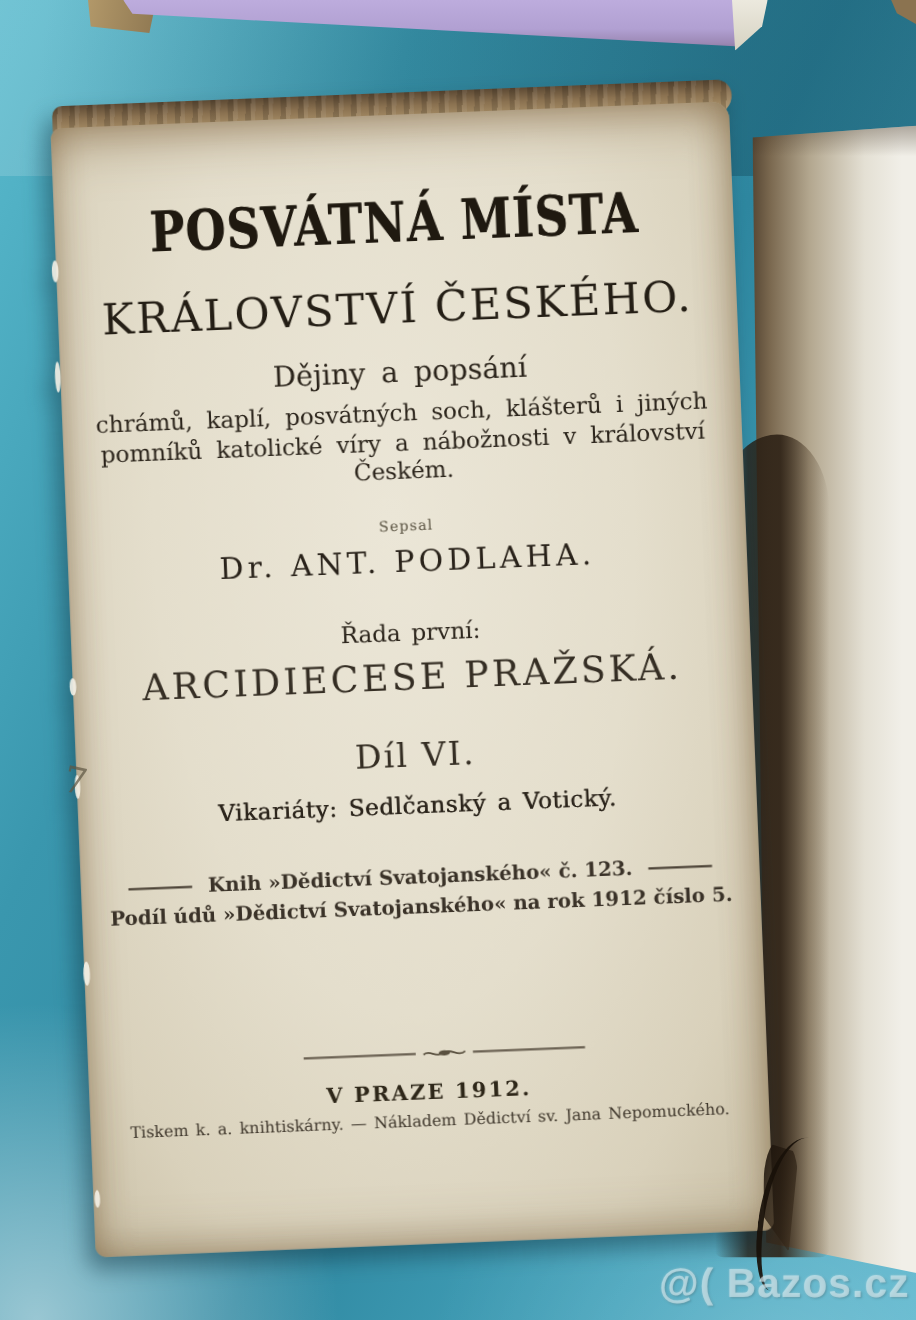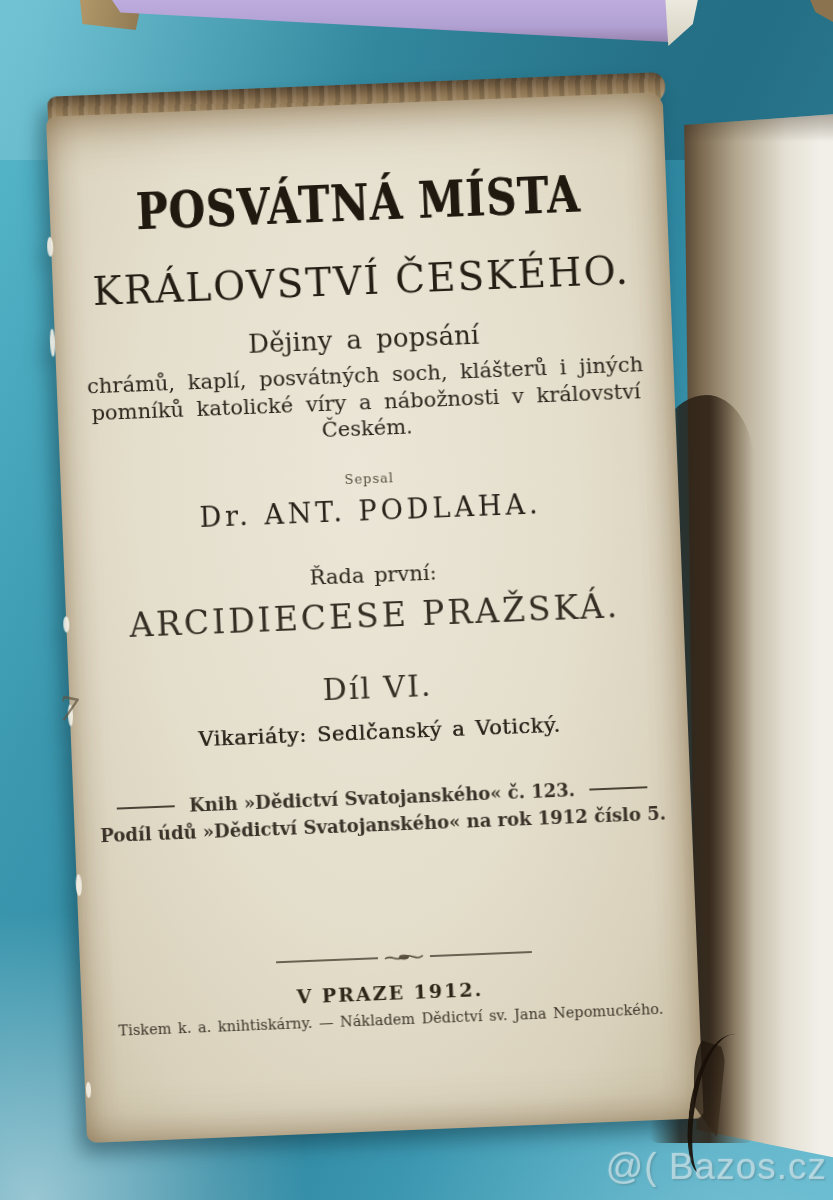--- a/index.html
+++ b/index.html
@@ -114,21 +114,21 @@
     border-radius:40%;
   }
   .handwritten {
     position:absolute; left:58px; top:690px; font-size:33px;
     color:rgba(96,88,68,0.72); transform:rotate(12deg);
   }
   
   .watermark {
     position:absolute; right:6px; bottom:12px;
     font-family:"Liberation Sans","DejaVu Sans",sans-serif;
-    font-size:37px; font-weight:normal; letter-spacing:1px;
+    font-size:37px; font-weight:bold; letter-spacing:1px;
     color:rgba(213,235,241,0.52);
     text-shadow:0 0 2px rgba(255,255,255,0.4), 1px 1px 2px rgba(38,88,102,0.45);
   }
 </style>
 </head>
 <body>
 
 <div class="scene">
   <div class="bg"></div>
   <div class="bg-top"></div>

